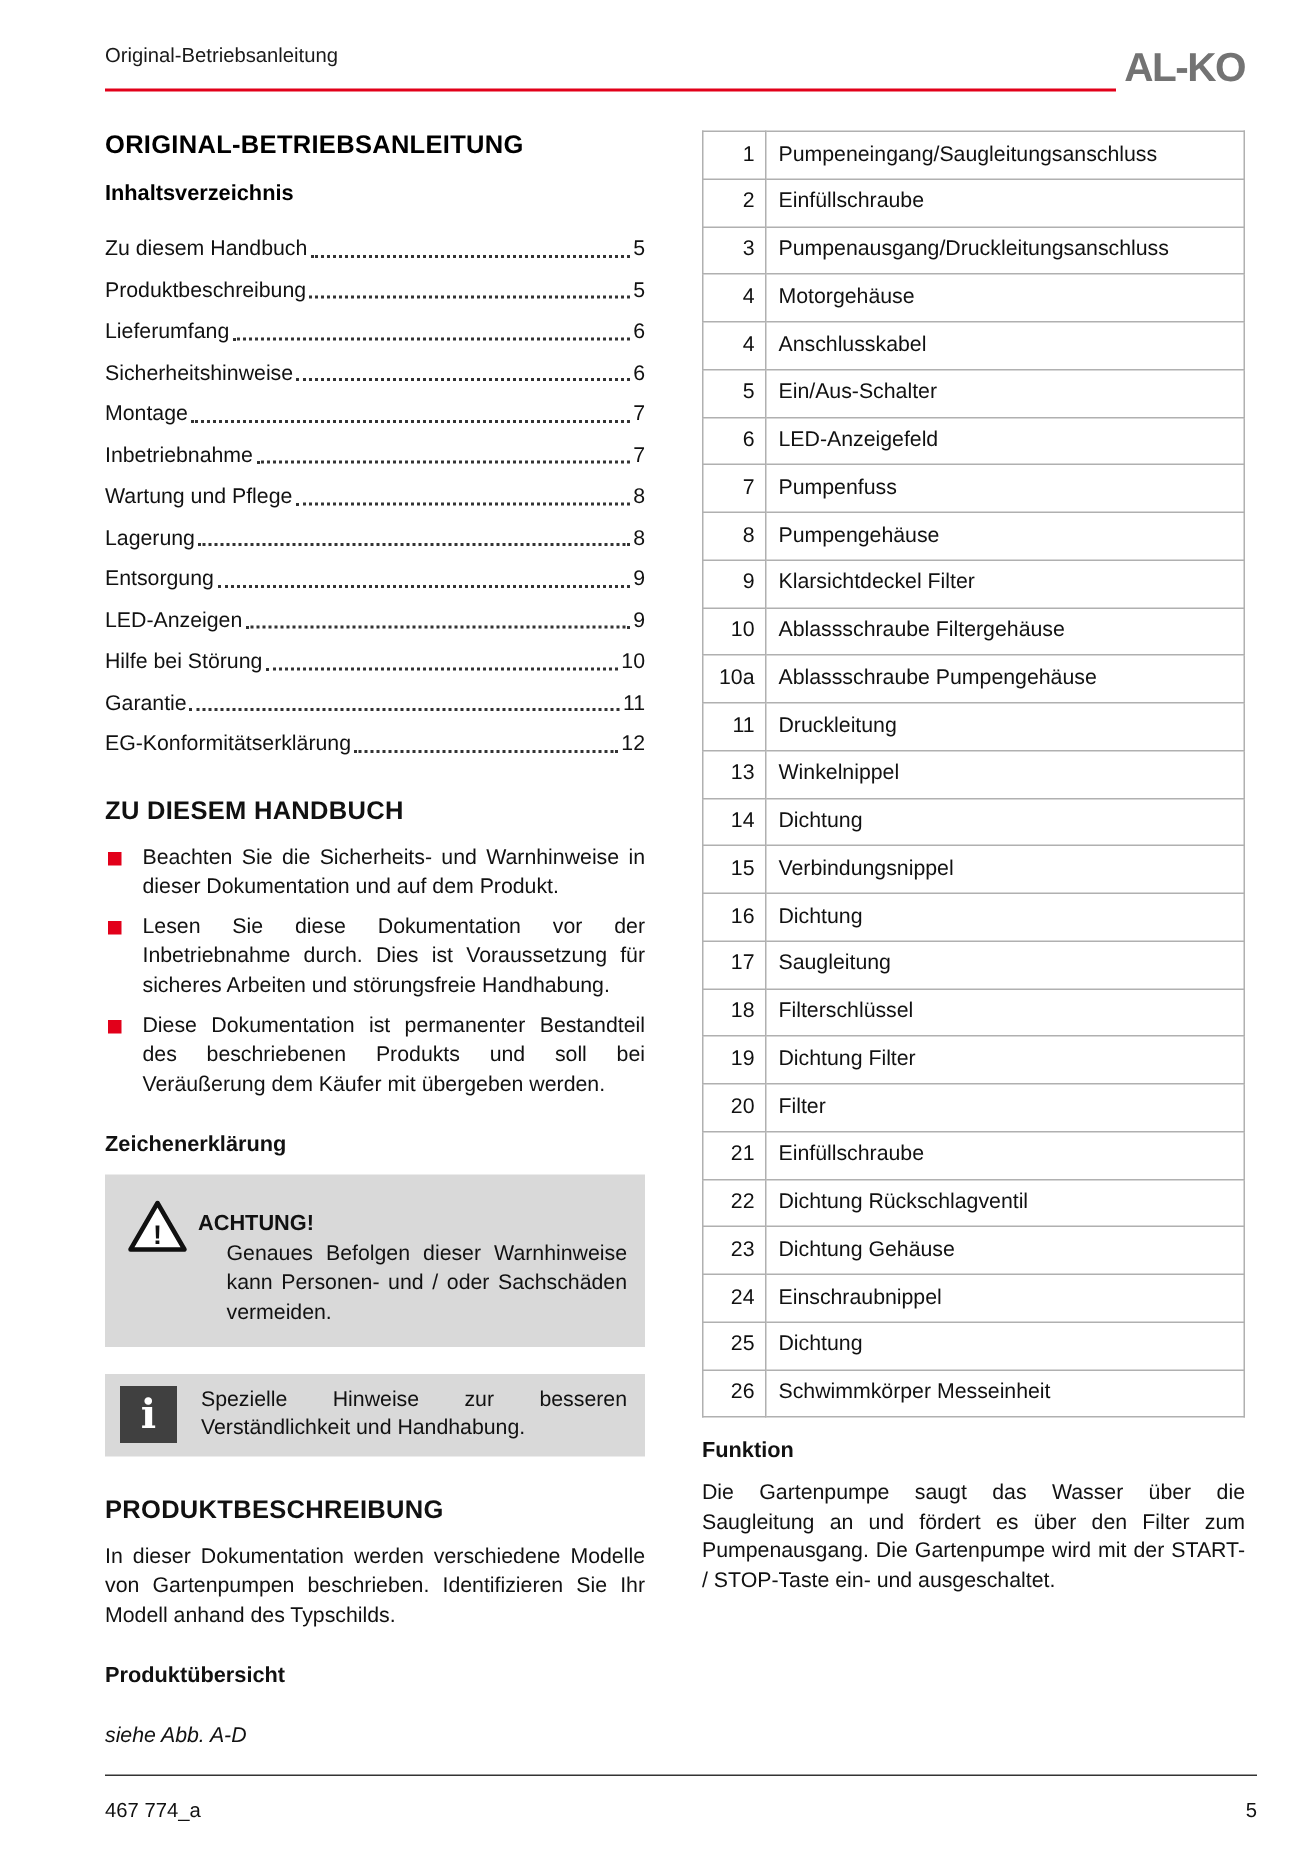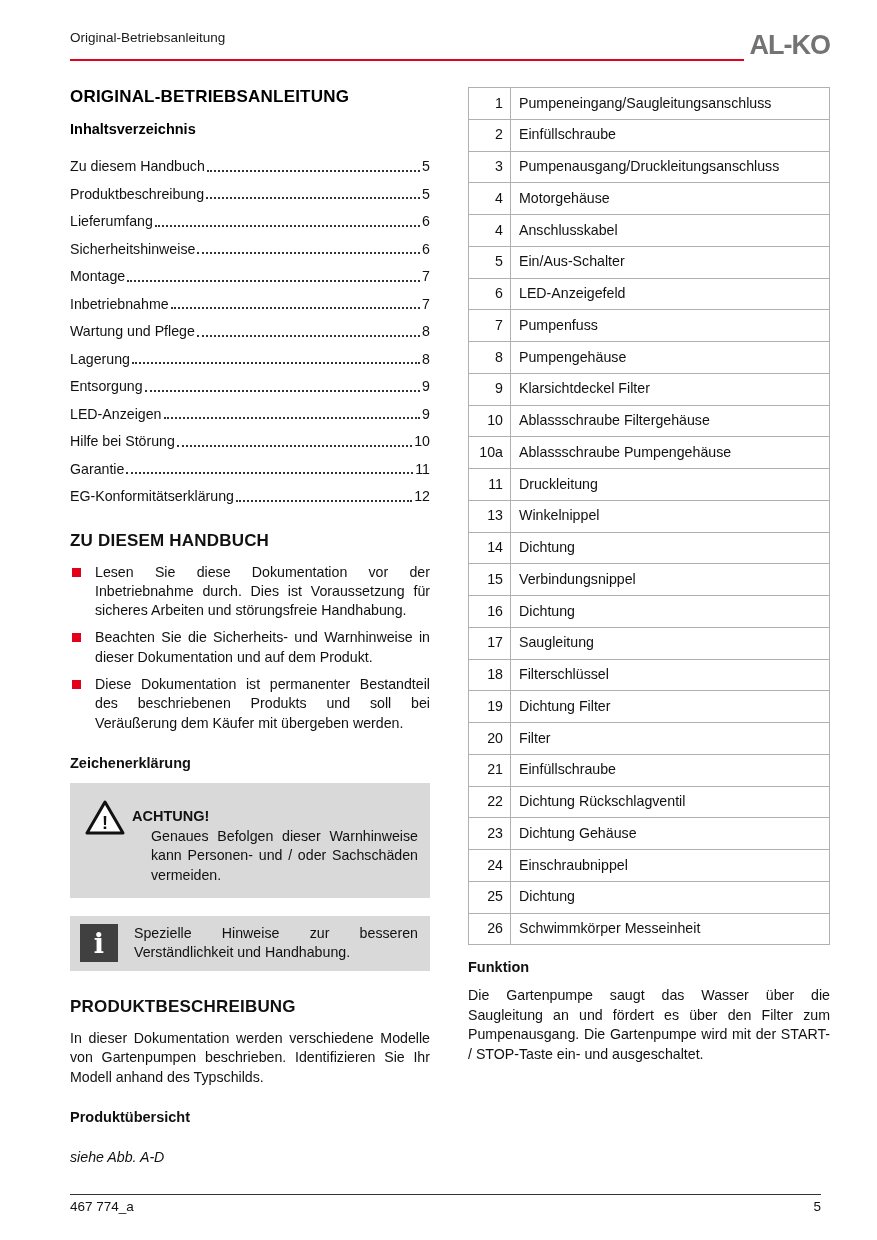--- a/index.html
+++ b/index.html
@@ -55,21 +55,21 @@
   .italic-ref { font-size:14.2px; font-style:italic; margin-top:24px; }
 
   
   table.parts { width:100%; border-collapse:collapse; }
   table.parts td { border:1px solid #b0b0b0; font-size:14.2px; padding:6.5px 8px; line-height:1.25; color:#111; }
   table.parts td.num { width:42px; text-align:right; padding-right:7px; white-space:nowrap; }
 
   .funktion-heading { font-size:14.5px; font-weight:bold; margin:14px 0 11px 0; }
 
   
-  .footer { position:absolute; left:70px; right:56px; bottom:26px; border-top:1px solid #333; padding-top:4px; display:flex; justify-content:space-between; font-size:13.5px; }
+  .footer { position:absolute; left:70px; right:39px; bottom:26px; border-top:1px solid #333; padding-top:15px; display:flex; justify-content:space-between; font-size:13.5px; }
 </style>
 </head>
 <body>
 
 <div class="page">
 
   <div class="header">
     <div class="header-left">
       <span class="doc-type">Original-Betriebsanleitung</span>
     </div>
@@ -148,25 +148,25 @@
             <span class="toc-label">EG-Konformitätserklärung</span>
             <span class="toc-dots"></span>
             <span class="toc-page">12</span>
           </div>
       </div>
 
       <div class="section-heading">ZU DIESEM HANDBUCH</div>
 
       <div class="bullet-item">
         <span class="bullet-sq"></span>
-        <span class="bullet-text">Lesen Sie diese Dokumentation vor der Inbetriebnahme durch. Dies ist Voraussetzung für sicheres Arbeiten und störungsfreie Handhabung.</span>
+        <span class="bullet-text">Beachten Sie die Sicherheits- und Warnhinweise in dieser Dokumentation und auf dem Produkt.</span>
       </div>
       <div class="bullet-item">
         <span class="bullet-sq"></span>
-        <span class="bullet-text">Beachten Sie die Sicherheits- und Warnhinweise in dieser Dokumentation und auf dem Produkt.</span>
+        <span class="bullet-text">Lesen Sie diese Dokumentation vor der Inbetriebnahme durch. Dies ist Voraussetzung für sicheres Arbeiten und störungsfreie Handhabung.</span>
       </div>
       <div class="bullet-item">
         <span class="bullet-sq"></span>
         <span class="bullet-text">Diese Dokumentation ist permanenter Bestandteil des beschriebenen Produkts und soll bei Veräußerung dem Käufer mit übergeben werden.</span>
       </div>
 
       <div class="sub-heading">Zeichenerklärung</div>
 
       <div class="warn-box">
         <div class="warn-icon-wrap">

